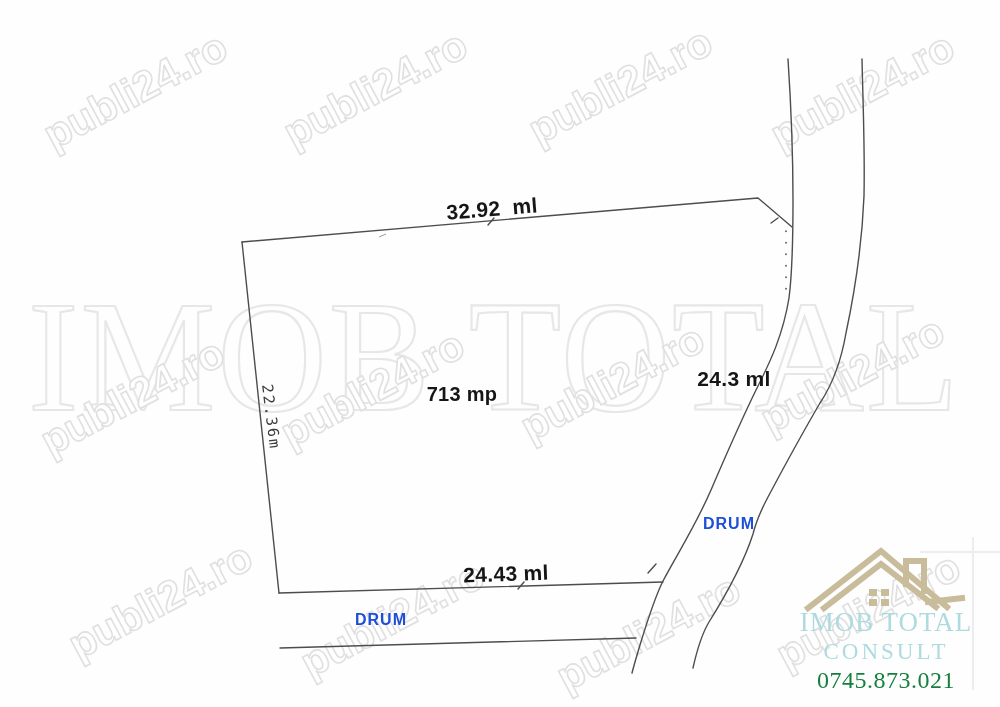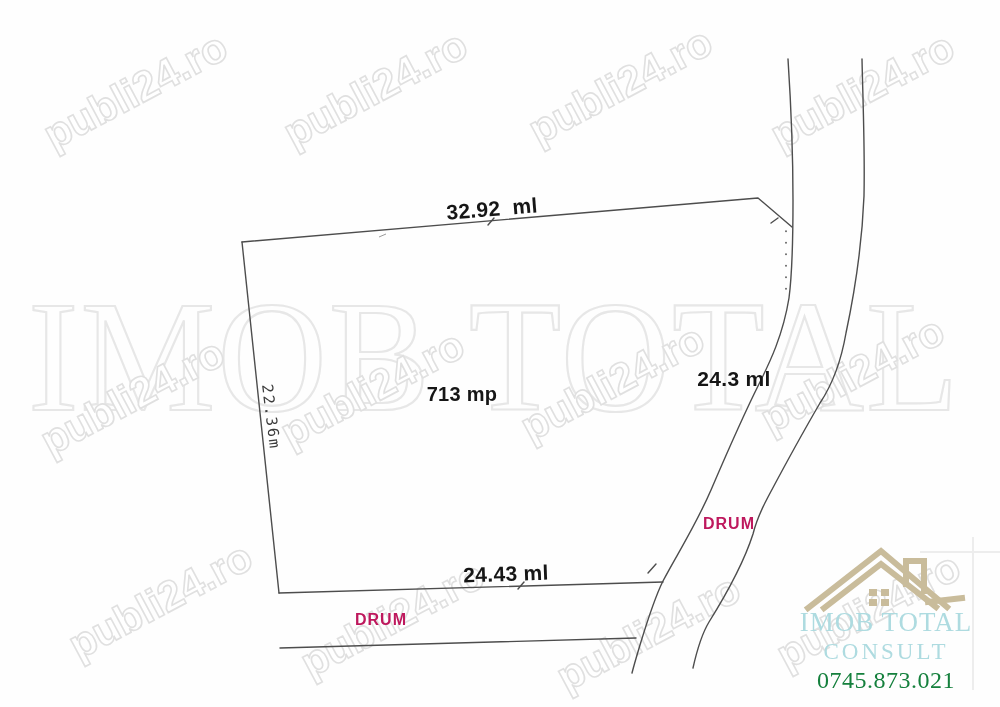--- a/index.html
+++ b/index.html
@@ -1,21 +1,21 @@
 <!DOCTYPE html>
 <html><head>
 <meta charset="utf-8">
 <style>
   html,body{margin:0;padding:0;background:#ffffff;}
   .stage{position:relative;width:1000px;height:707px;background:#fefefe;overflow:hidden;
          font-family:"Liberation Sans",sans-serif;}
   .layer{position:absolute;left:0;top:0;width:1000px;height:707px;}
   .dim-label{position:absolute;color:#161616;font-weight:600;font-size:21px;
              text-align:center;white-space:pre;letter-spacing:0.3px;}
-  .road-label{position:absolute;color:#be185d;font-weight:600;font-size:16px;
+  .road-label{position:absolute;color:#1d4ed8;font-weight:600;font-size:16px;
               text-align:center;letter-spacing:1px;white-space:pre;}
   .cad-label{position:absolute;color:#3c3c3c;font-family:"DejaVu Sans Mono",monospace;
              font-size:15px;letter-spacing:2px;text-align:center;white-space:pre;}
   .logo-name{position:absolute;left:790px;width:192px;text-align:center;
              font-family:"Liberation Serif",serif;color:#aedbe0;}
   .logo-phone{position:absolute;left:790px;width:192px;text-align:center;
               font-family:"Liberation Serif",serif;color:#15803d;}
   .wm-text{font-family:"Liberation Sans",sans-serif;font-weight:bold;font-size:42px;
            fill:#ffffff;stroke:#e0e0e0;stroke-width:1.6px;}
   .wm-big{font-family:"Liberation Serif",serif;fill:none;stroke:#e7e7e7;stroke-width:2.2px;

